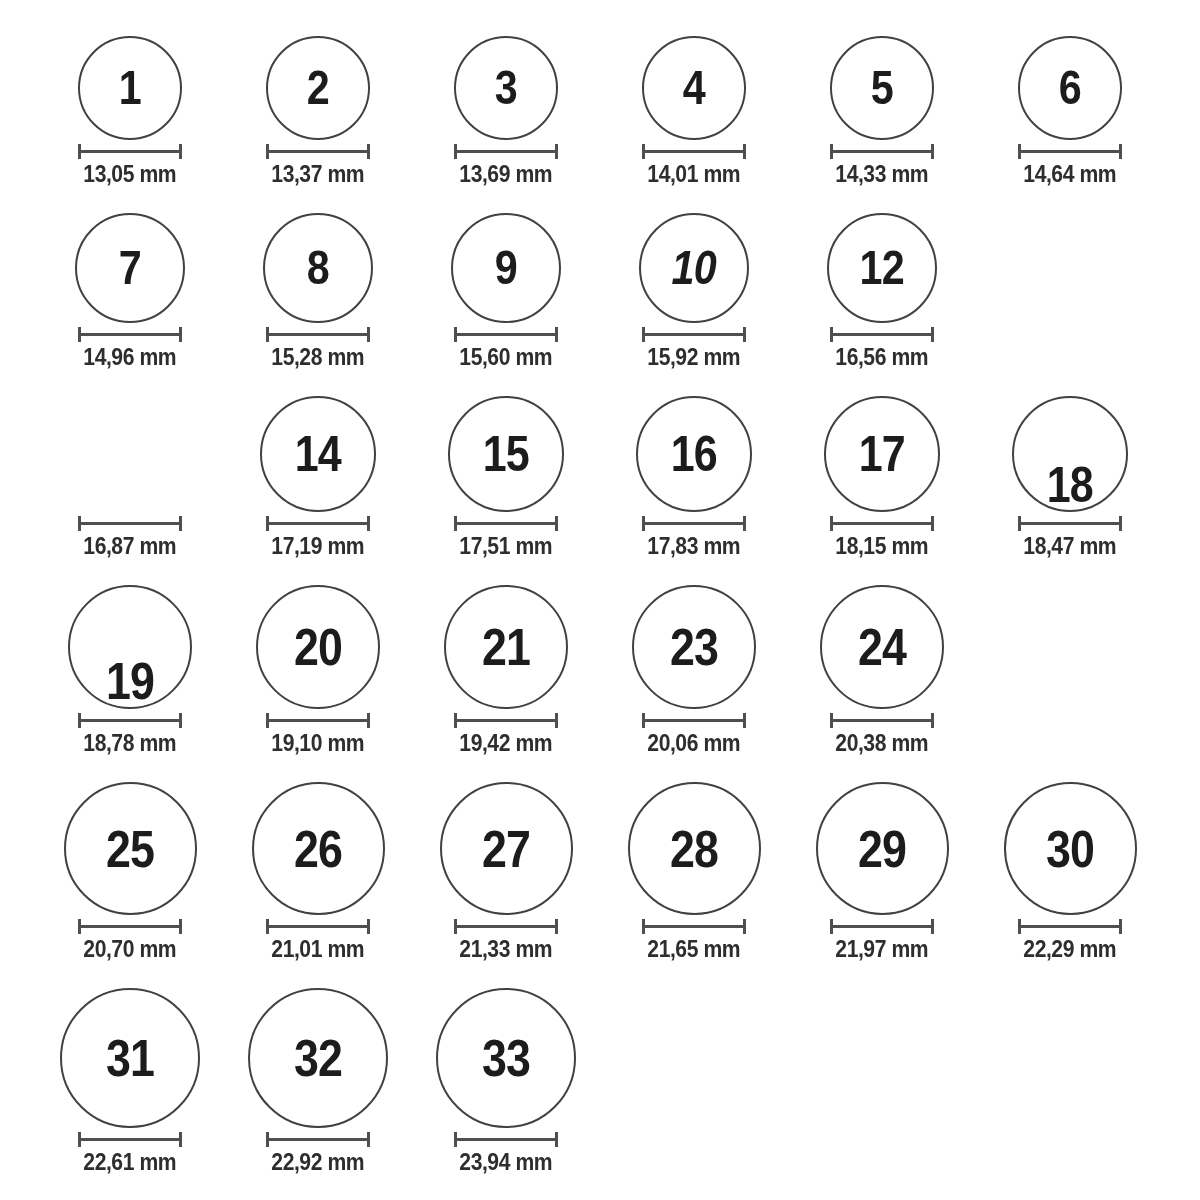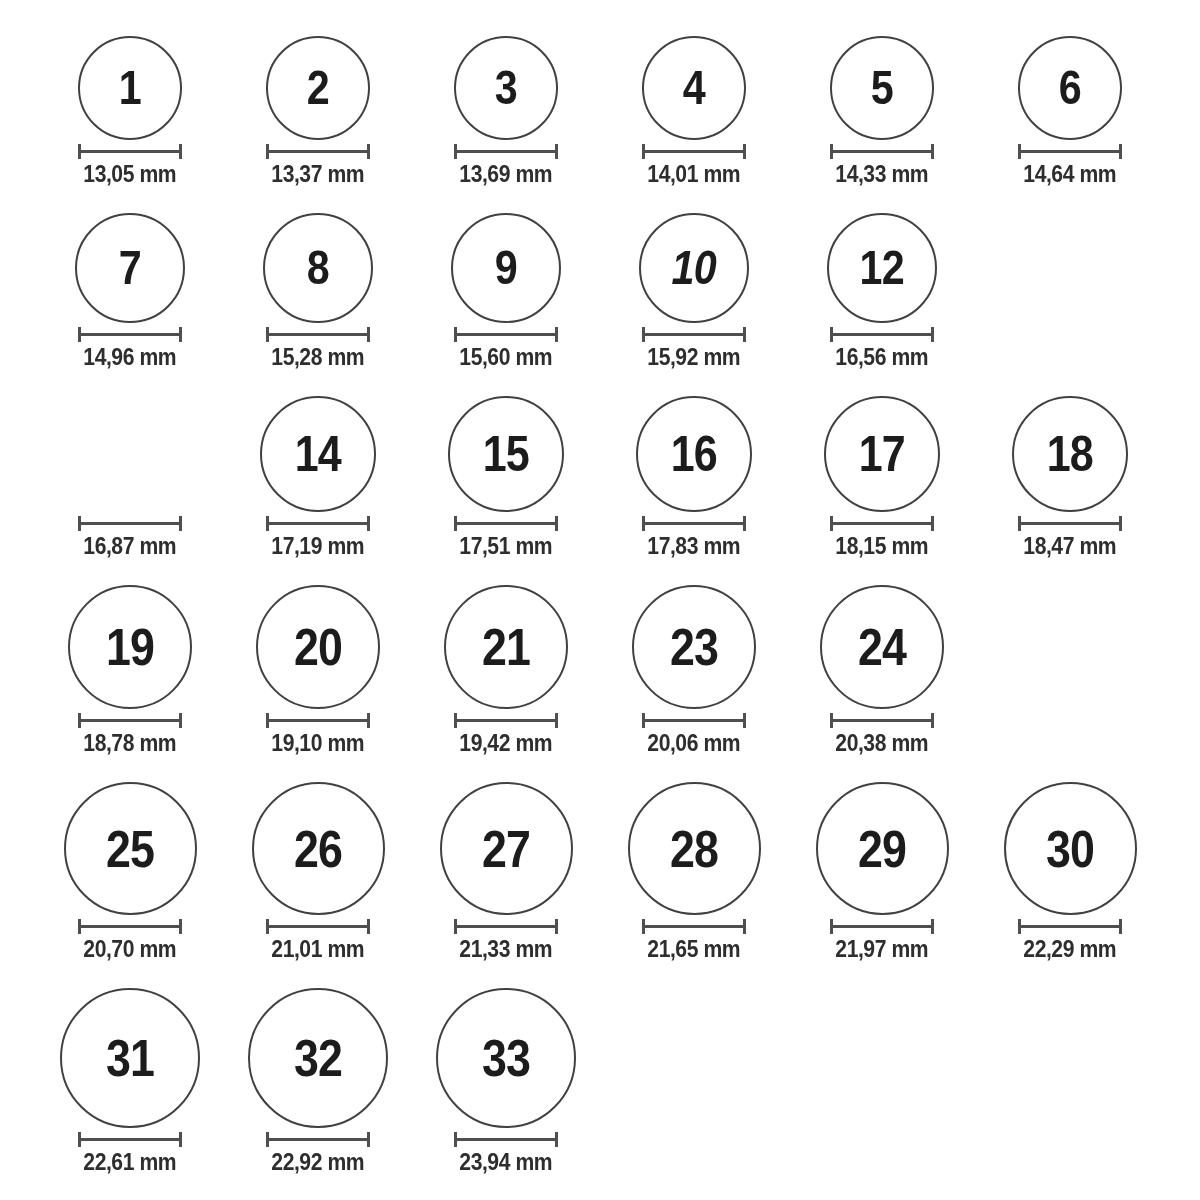--- a/index.html
+++ b/index.html
@@ -253,34 +253,34 @@
       <span class="num" style="font-size: 50px;">17</span>
     </div>
     <div class="measure" style="width: 104px;">
       <span class="tick"></span>
       <span class="bar"></span>
       <span class="tick"></span>
     </div>
     <div class="label">18,15 mm</div>
   </div>
       <div class="cell">
-    <div class="circle" style="width: 116px; height: 116px;">
+    <div class="circle" style="width: 116px; height: 116px; align-items: flex-end;">
       <span class="num" style="font-size: 50px;">18</span>
     </div>
     <div class="measure" style="width: 104px;">
       <span class="tick"></span>
       <span class="bar"></span>
       <span class="tick"></span>
     </div>
     <div class="label">18,47 mm</div>
   </div>
     </div>
     <div class="row">
       <div class="cell">
-    <div class="circle" style="width: 124px; height: 124px;">
+    <div class="circle" style="width: 124px; height: 124px; align-items: flex-end;">
       <span class="num" style="font-size: 52px;">19</span>
     </div>
     <div class="measure" style="width: 104px;">
       <span class="tick"></span>
       <span class="bar"></span>
       <span class="tick"></span>
     </div>
     <div class="label">18,78 mm</div>
   </div>
       <div class="cell">

